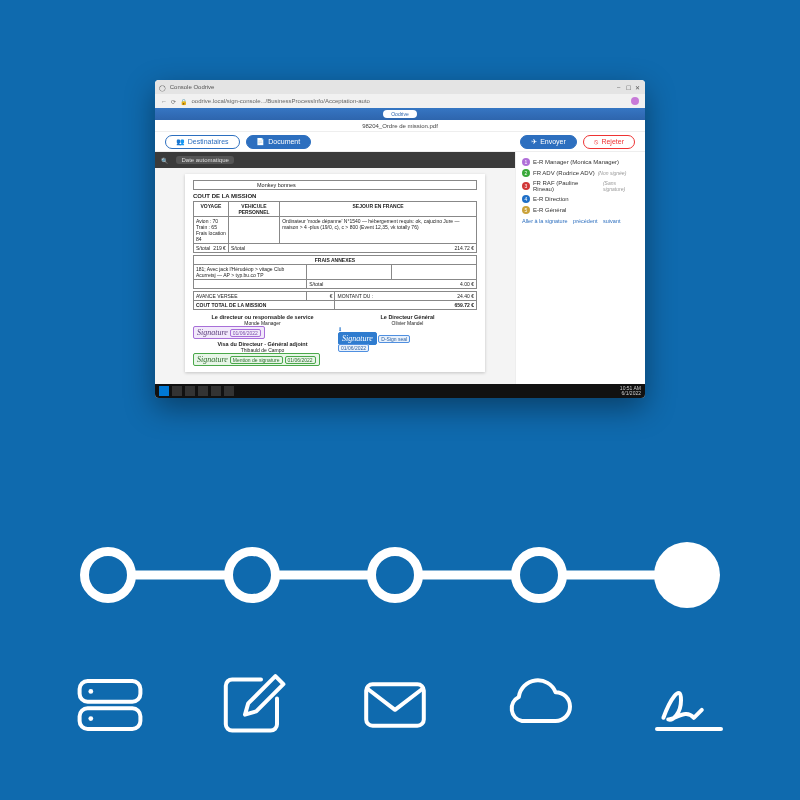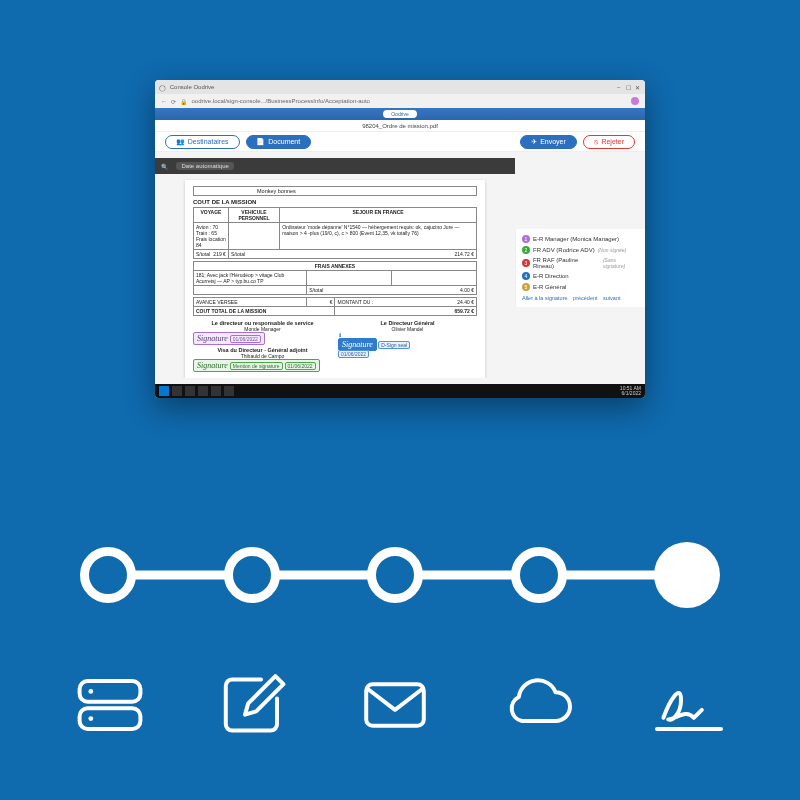--- a/index.html
+++ b/index.html
@@ -61,21 +61,21 @@
   }
   .toolbar .pill {
     border:1px solid #2d6fbf;border-radius:10px;font-size:7px;padding:2px 10px;
     display:flex;align-items:center;gap:3px;
   }
   .toolbar .pill.outline{color:#2d6fbf;background:#fff;}
   .toolbar .pill.solid{color:#fff;background:#2d6fbf;}
   .toolbar .spacer{flex:1;}
   .toolbar .pill.red{border-color:#e33;color:#e33;}
 
-  .app-body { display:flex; height:232px; background:#f4f4f4;align-items:center;}
+  .app-body { display:flex; height:232px; background:#f4f4f4;}
   .doc-col { flex:1; overflow:hidden; position:relative; }
   .doc-header {
     height:16px;background:#3b3b3b;color:#ddd;font-size:6px;
     display:flex;align-items:center;padding:0 6px;gap:8px;
   }
   .doc-header .badge{background:#555;padding:1px 5px;border-radius:3px;}
   .doc-page {
     background:#fff;margin:6px auto 0;width:300px;padding:6px 8px;
     font-size:5.5px;color:#222;box-shadow:0 1px 3px rgba(0,0,0,.2);
   }

